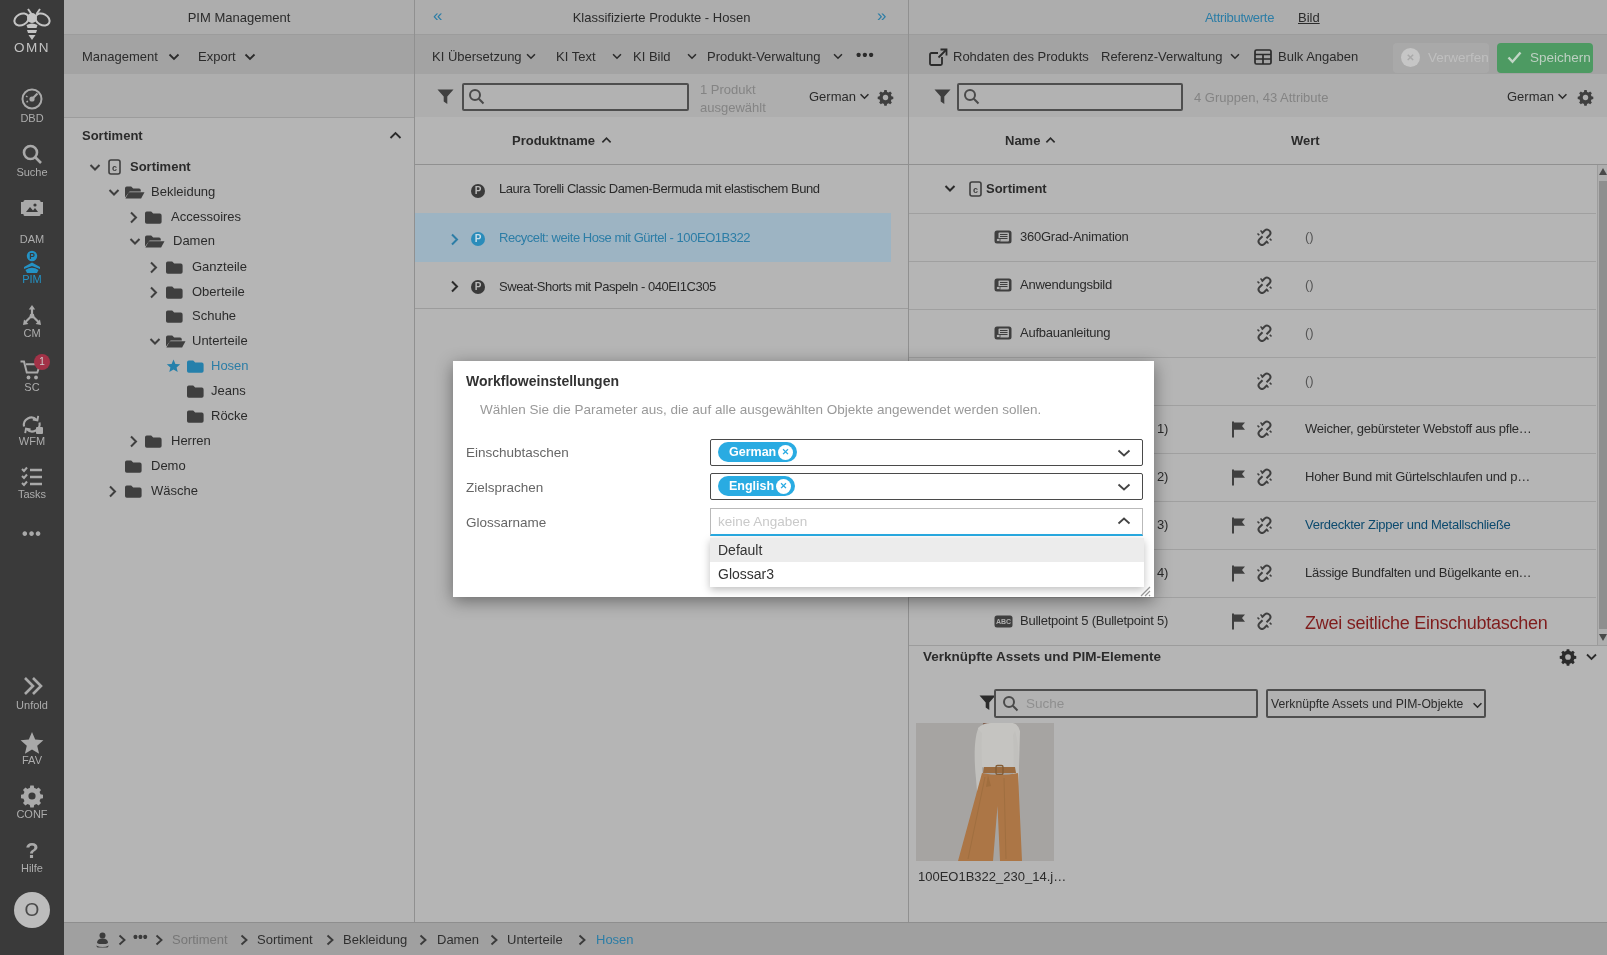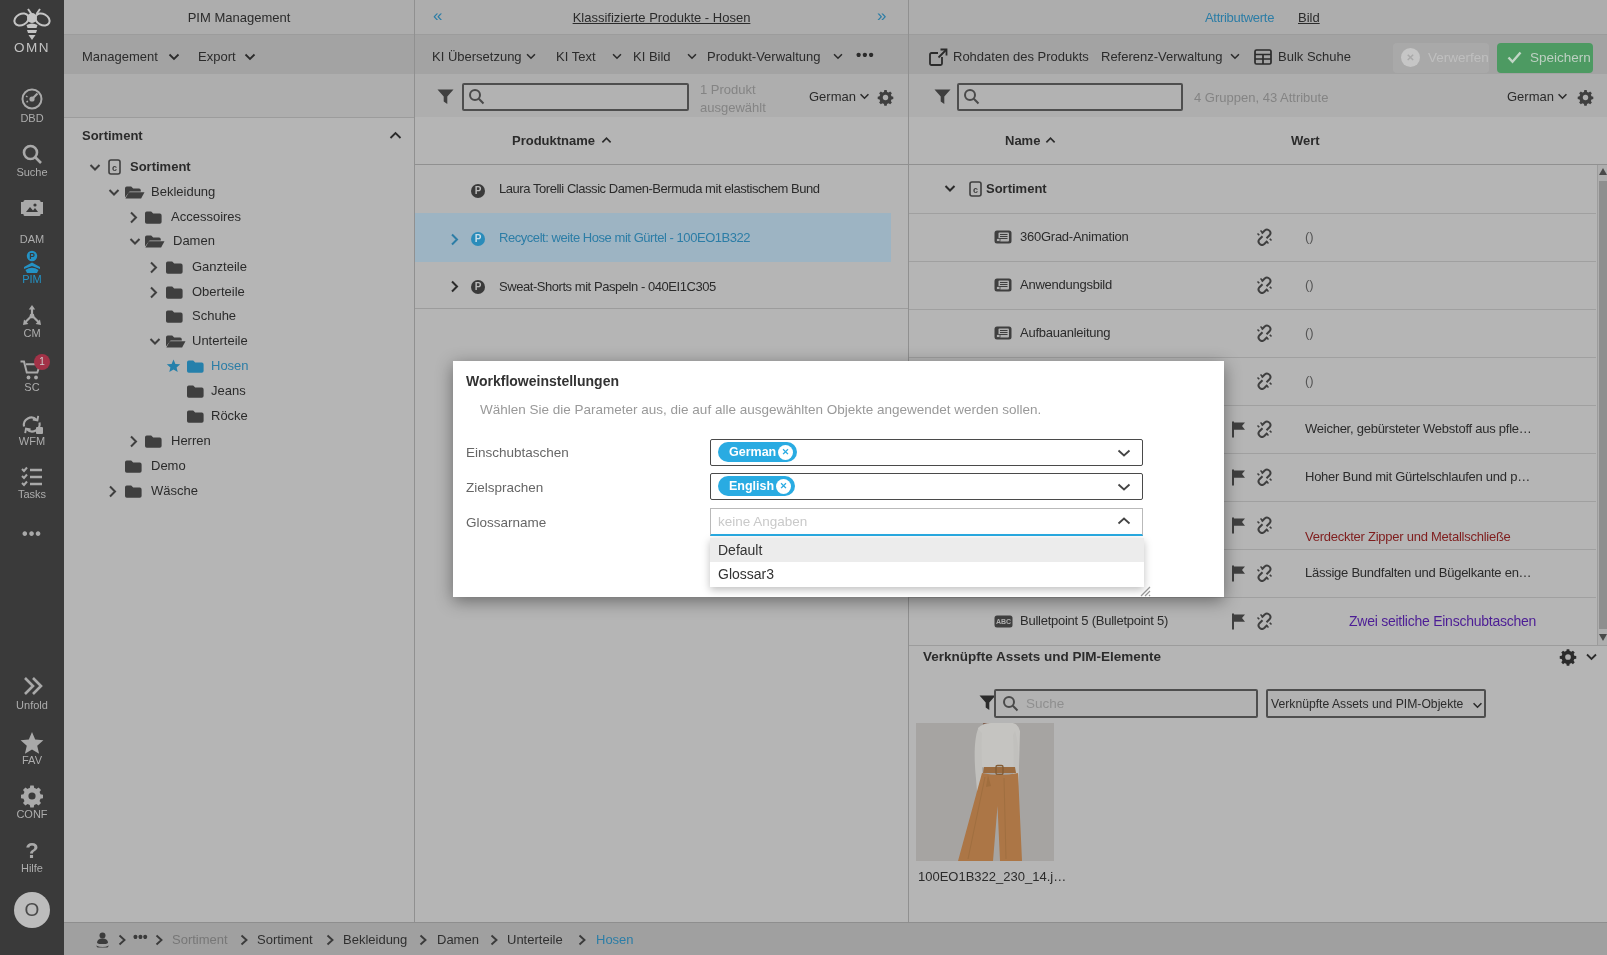--- a/index.html
+++ b/index.html
@@ -21,21 +21,21 @@
 .filterrow{left:0;top:74px;right:0;height:43px;background:#aeaeae;}
 .t13{font-size:13px;color:#2b2b2b;}
 .tgray{font-size:13px;color:#848484;}
 .tblue{color:#2c7da6;}
 .bold{font-weight:bold;}
 .srch{background:#b2b2b2;border:2px solid #4e4e4e;border-radius:2px;}
 .hline{height:1px;background:#909090;}
 
 #bbar{left:64px;top:922px;width:1543px;height:33px;background:#a0a0a0;border-top:1px solid #8e8e8e;}
 
-#modal{left:453px;top:361px;width:771px;height:236px;background:#fff;
+#modal{left:453px;top:361px;width:701px;height:236px;background:#fff;
  box-shadow:0 4px 16px rgba(0,0,0,0.42);}
 .mbox{border:1px solid #4a4a4a;border-radius:2px;background:#fff;}
 .chip{background:#29abe2;border-radius:10px;color:#fff;font-size:12.5px;font-weight:bold;}
 #dropdown{left:710px;top:538px;width:434px;height:49px;background:#fff;
  box-shadow:0 3px 8px rgba(0,0,0,0.25);}
 </style>
 </head>
 <body>
 <div id="app">
   <div id="sb" class="abs">
@@ -279,21 +279,21 @@
       </svg>
     <svg class="abs" style="left:60px;top:484px;" width="18" height="15" viewBox="0 0 18 15" fill="#3f3f3f">
         <path d="M1 3.2 q0 -1.8 1.8 -1.8 h4.4 l2 2.2 h6.6 q1.8 0 1.8 1.8 v6.6 q0 1.8 -1.8 1.8 H2.8 q-1.8 0 -1.8 -1.8z"></path>
       </svg>
     <div class="abs t13" style="left:87px;top:483px;line-height:16px;">Wäsche</div>
   </div>
   <div id="pmid" class="abs panel">
     <div class="abs titlebar"></div>
     <div class="abs tblue" style="left:18px;top:6px;font-size:17px;">«</div>
     <div class="abs tblue" style="left:462px;top:6px;font-size:17px;">»</div>
-    <div class="abs t13" style="left:0;right:0;top:10px;text-align:center;text-decoration:underline;">Klassifizierte Produkte - Hosen</div>
+    <div class="abs t13" style="left:0;right:0;top:10px;text-align:center;">Klassifizierte Produkte - Hosen</div>
     <div class="abs toolbar"></div>
     <div class="abs t13" style="left:17px;top:49px;">KI Übersetzung</div>
     <svg class="abs" style="left:110px;top:53px;" width="12" height="7" viewBox="0 0 12 8" fill="none" stroke="#2b2b2b" stroke-width="1.8">
         <path d="M1.5 1.5 L6 6 L10.5 1.5"></path>
       </svg>
     <div class="abs t13" style="left:141px;top:49px;">KI Text</div>
     <svg class="abs" style="left:196px;top:53px;" width="12" height="7" viewBox="0 0 12 8" fill="none" stroke="#2b2b2b" stroke-width="1.8">
         <path d="M1.5 1.5 L6 6 L10.5 1.5"></path>
       </svg>
     <div class="abs t13" style="left:218px;top:49px;">KI Bild</div>
@@ -355,21 +355,21 @@
       </svg>
     <div class="abs t13" style="left:44px;top:49px;">Rohdaten des Produkts</div>
     <div class="abs t13" style="left:192px;top:49px;">Referenz-Verwaltung</div>
     <svg class="abs" style="left:320px;top:53px;" width="12" height="7" viewBox="0 0 12 8" fill="none" stroke="#2b2b2b" stroke-width="1.8">
         <path d="M1.5 1.5 L6 6 L10.5 1.5"></path>
       </svg>
     <svg class="abs" style="left:345px;top:49px;" width="18" height="16" viewBox="0 0 18 16" fill="none" stroke="#2b2b2b" stroke-width="1.7">
       <rect x="1" y="1" width="16" height="14" rx="1.5"></rect>
         <path d="M1 5.5 h16 M9 5.5 V15 M1 10 h16"></path>
       </svg>
-    <div class="abs t13" style="left:369px;top:49px;">Bulk Schuhe</div>
+    <div class="abs t13" style="left:369px;top:49px;">Bulk Angaben</div>
     <div class="abs" style="left:484px;top:43px;width:96px;height:30px;background:#a9a9a9;border-radius:4px;"></div>
     <div class="abs" style="left:492px;top:48px;width:19px;height:19px;border-radius:10px;background:#c6c6c6;color:#a9a9a9;font-size:10px;font-weight:bold;line-height:19px;text-align:center;">✕</div>
     <div class="abs" style="left:519px;top:50px;font-size:13.5px;color:#bfbfbf;">Verwerfen</div>
     <div class="abs" style="left:588px;top:43px;width:96px;height:30px;background:#4d9a62;border-radius:4px;"></div>
     <svg class="abs" style="left:598px;top:51px;" width="15" height="13" viewBox="0 0 15 13" fill="none" stroke="#c2d6c6" stroke-width="2.4">
         <path d="M1.5 6.5 L5.5 10.8 L13.5 1.5"></path>
       </svg>
     <div class="abs" style="left:621px;top:50px;font-size:13.5px;color:#bdd0c2;">Speichern</div>
     <div class="abs filterrow"></div>
     <svg class="abs" style="left:25px;top:89px;" width="17" height="16" viewBox="0 0 17 16" fill="#3f3f3f">
@@ -496,21 +496,21 @@
       </svg>
     <div class="abs t13" style="letter-spacing:-0.25px;left:111px;top:517px;">Bulletpoint 3 (Bulletpoint 3)</div>
     <svg class="abs" style="left:322px;top:517px;" width="15" height="17" viewBox="0 0 15 17" fill="#3f3f3f">
         <path d="M1 0.5 h2 V16.5 H1z M3 1.5 h11 l-3 3.6 3 3.6 H3z"></path>
       </svg>
     <svg class="abs" style="left:346px;top:516px;" width="19" height="18" viewBox="0 0 19 18" fill="none" stroke="#3f3f3f" stroke-width="2">
         <path d="M7.5 10.5 L4.5 13.5 a3.4 3.4 0 0 0 4.8 4.8 l3 -3" transform="translate(0,-2.3)"></path>
         <path d="M11.5 7.5 l3 -3 a3.4 3.4 0 0 0 -4.8 -4.8 l-3 3" transform="translate(0,2.8)"></path>
         <path d="M5.5 2.5 l1.8 1.8 M2.5 5.5 l1.8 1.8 M13.5 15.5 l-1.8 -1.8 M16.5 12.5 l-1.8 -1.8" stroke-width="1.6"></path>
       </svg>
-    <div class="abs" style="left:396px;top:517px;font-size:13px;letter-spacing:-0.25px;color:#7f1d1d;margin-top:12px;">Verdeckter Zipper und Metallschließe</div>
+    <div class="abs" style="left:396px;top:517px;font-size:13px;letter-spacing:-0.25px;color:#0c4a6e;">Verdeckter Zipper und Metallschließe</div>
     <div class="abs hline" style="left:0;right:11px;top:548.9px;background:#a0a0a0;"></div>
     <svg class="abs" style="left:85px;top:567px;" width="19" height="13" viewBox="0 0 19 13">
         <rect x="0.5" y="0.5" width="18" height="12" rx="2.5" fill="#3f3f3f"></rect>
         <text x="9.5" y="9.3" font-size="7" font-weight="bold" fill="#b0b0b0" text-anchor="middle" font-family="Liberation Sans">ABC</text>
       </svg>
     <div class="abs t13" style="letter-spacing:-0.25px;left:111px;top:565px;">Bulletpoint 4 (Bulletpoint 4)</div>
     <svg class="abs" style="left:322px;top:565px;" width="15" height="17" viewBox="0 0 15 17" fill="#3f3f3f">
         <path d="M1 0.5 h2 V16.5 H1z M3 1.5 h11 l-3 3.6 3 3.6 H3z"></path>
       </svg>
     <svg class="abs" style="left:346px;top:564px;" width="19" height="18" viewBox="0 0 19 18" fill="none" stroke="#3f3f3f" stroke-width="2">
@@ -526,21 +526,21 @@
       </svg>
     <div class="abs t13" style="letter-spacing:-0.25px;left:111px;top:613px;">Bulletpoint 5 (Bulletpoint 5)</div>
     <svg class="abs" style="left:322px;top:613px;" width="15" height="17" viewBox="0 0 15 17" fill="#3f3f3f">
         <path d="M1 0.5 h2 V16.5 H1z M3 1.5 h11 l-3 3.6 3 3.6 H3z"></path>
       </svg>
     <svg class="abs" style="left:346px;top:612px;" width="19" height="18" viewBox="0 0 19 18" fill="none" stroke="#3f3f3f" stroke-width="2">
         <path d="M7.5 10.5 L4.5 13.5 a3.4 3.4 0 0 0 4.8 4.8 l3 -3" transform="translate(0,-2.3)"></path>
         <path d="M11.5 7.5 l3 -3 a3.4 3.4 0 0 0 -4.8 -4.8 l-3 3" transform="translate(0,2.8)"></path>
         <path d="M5.5 2.5 l1.8 1.8 M2.5 5.5 l1.8 1.8 M13.5 15.5 l-1.8 -1.8 M16.5 12.5 l-1.8 -1.8" stroke-width="1.6"></path>
       </svg>
-    <div class="abs" style="left:396px;top:613px;font-size:14px;letter-spacing:-0.25px;color:#4c1d95;margin-left:44px;">Zwei seitliche Einschubtaschen</div>
+    <div class="abs" style="left:396px;top:613px;font-size:18px;letter-spacing:-0.25px;color:#7f1d1d;">Zwei seitliche Einschubtaschen</div>
     <div class="abs hline" style="left:0;right:0;top:645px;background:#9c9c9c;"></div>
     <div class="abs" style="left:688px;top:165px;width:11px;height:480px;background:#aeaeae;border-left:1px solid #9c9c9c;"></div>
     <svg class="abs" style="left:690px;top:168px;" width="8" height="7" viewBox="0 0 8 7" fill="#4a4a4a">
         <path d="M4 0 L8 7 H0z"></path>
       </svg>
     <div class="abs" style="left:690px;top:181px;width:8px;height:448px;background:#8f8f8f;"></div>
     <svg class="abs" style="left:690px;top:634px;" width="8" height="7" viewBox="0 0 8 7" fill="#4a4a4a">
         <path d="M4 7 L8 0 H0z"></path>
       </svg>
     <div class="abs" style="left:14px;top:649px;font-size:13.5px;font-weight:bold;color:#2b2b2b;">Verknüpfte Assets und PIM-Elemente</div>

